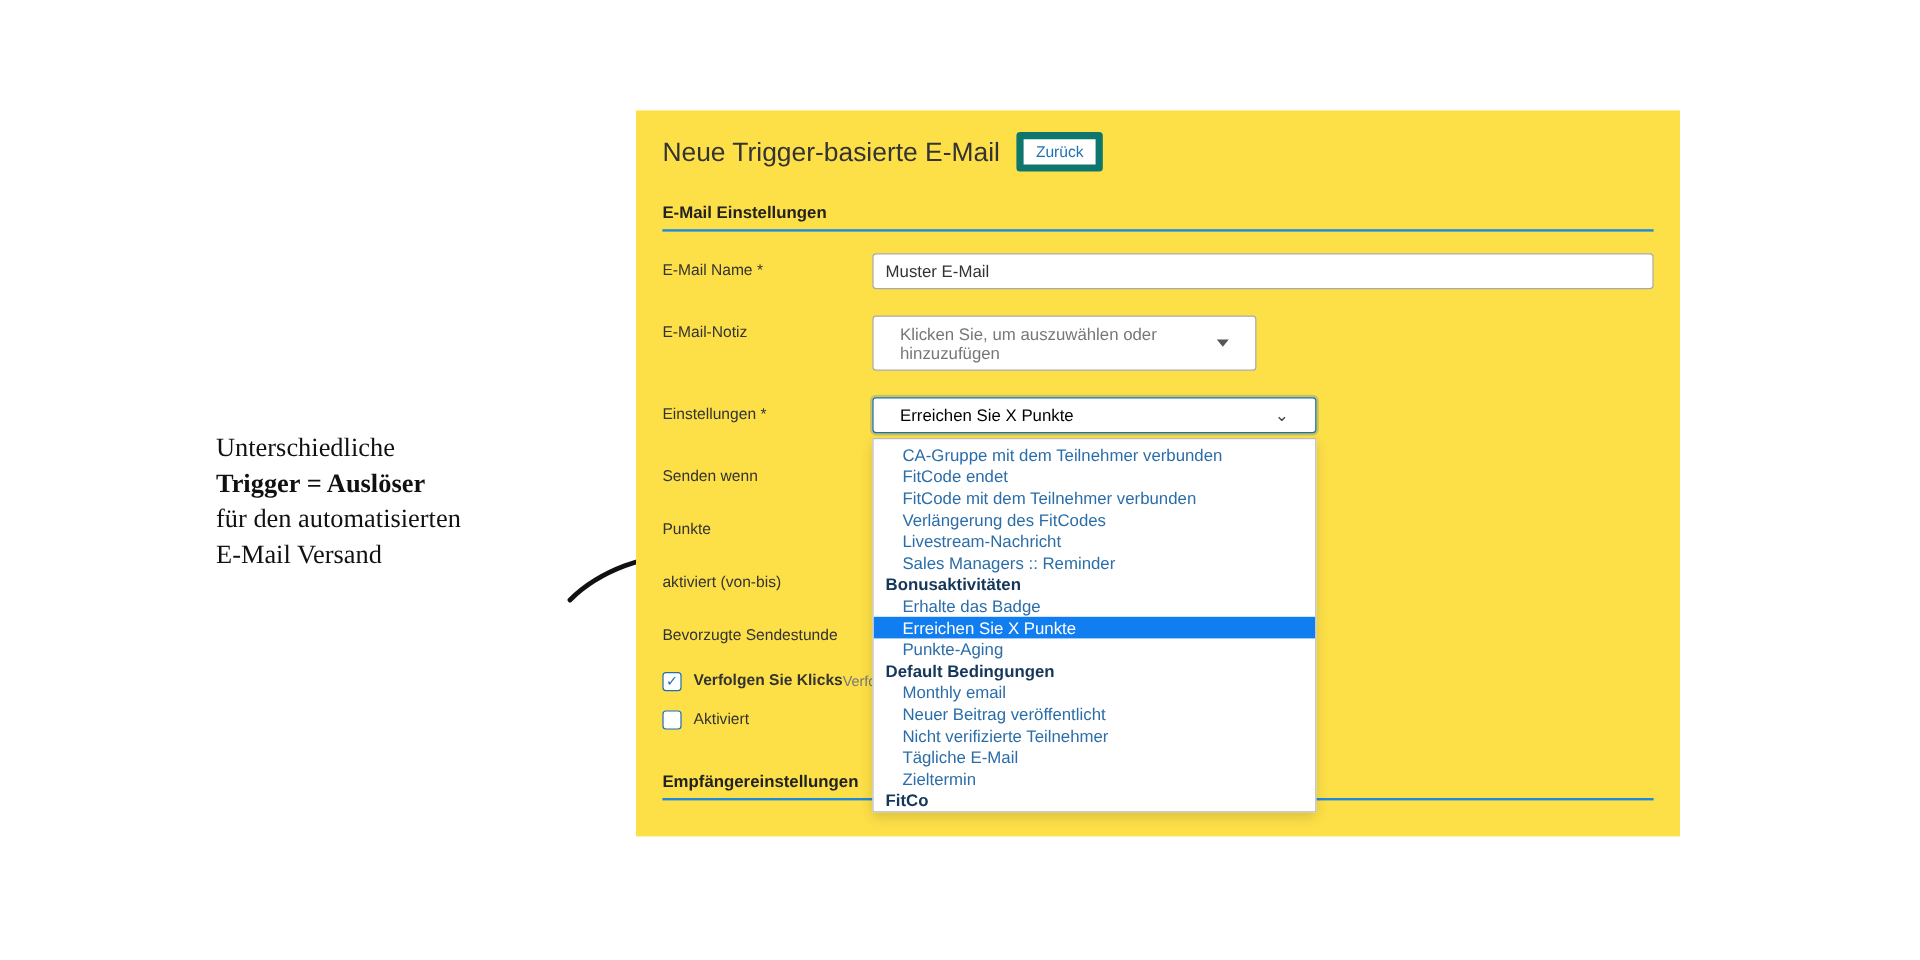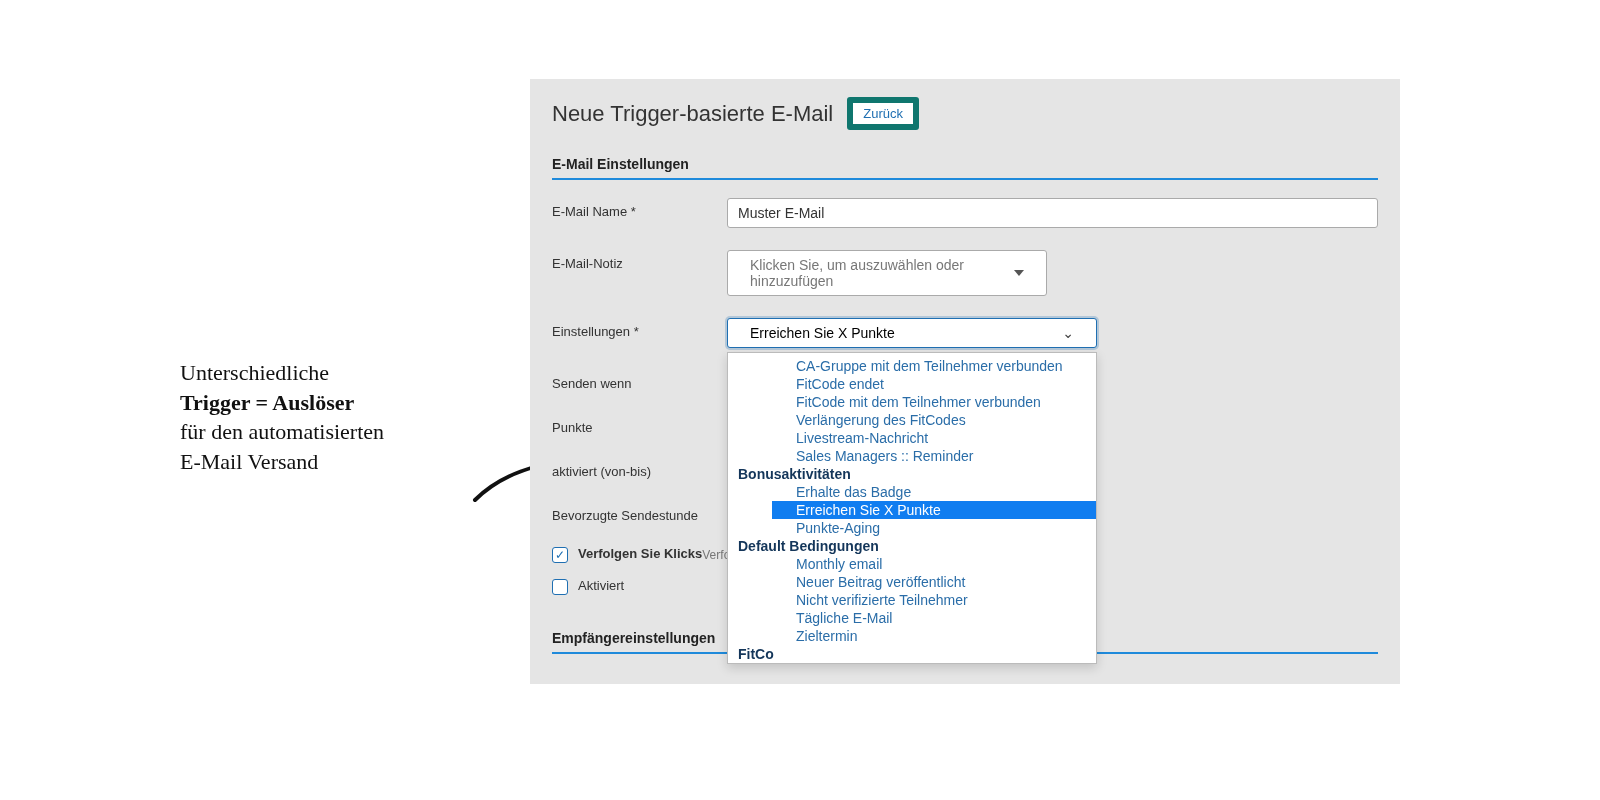--- a/index.html
+++ b/index.html
@@ -31,23 +31,23 @@
     left: 465px;
     top: 440px;
     width: 250px;
     height: 80px;
   }
 
   
   .panel {
     position: absolute;
     left: 530px;
-    top: 79px;
+    top: 92px;
     width: 870px;
-    background: #e5e5e5;
+    background: #fde047;
     padding: 18px 22px 30px 22px;
   }
 
   .panel-header {
     display: flex;
     align-items: center;
     gap: 14px;
     margin-bottom: 26px;
   }
   .panel-title {
@@ -149,21 +149,20 @@
   .dropdown .group-title {
     font-weight: 700;
     color: #14365a;
     padding: 1px 10px;
   }
   .dropdown .opt {
     padding: 1px 10px 1px 24px;
     color: #2a6da8;
     cursor: pointer;
     white-space: nowrap;
-    margin-left: 44px;
   }
   .dropdown .opt.selected {
     background: #107df0;
     color: #fff;
   }
   .dropdown::-webkit-scrollbar { width: 12px; }
   .dropdown::-webkit-scrollbar-track { background: #f0f0f0; }
   .dropdown::-webkit-scrollbar-thumb { background: #c7c7c7; border-radius: 6px; }
 
   .checkbox-row {

